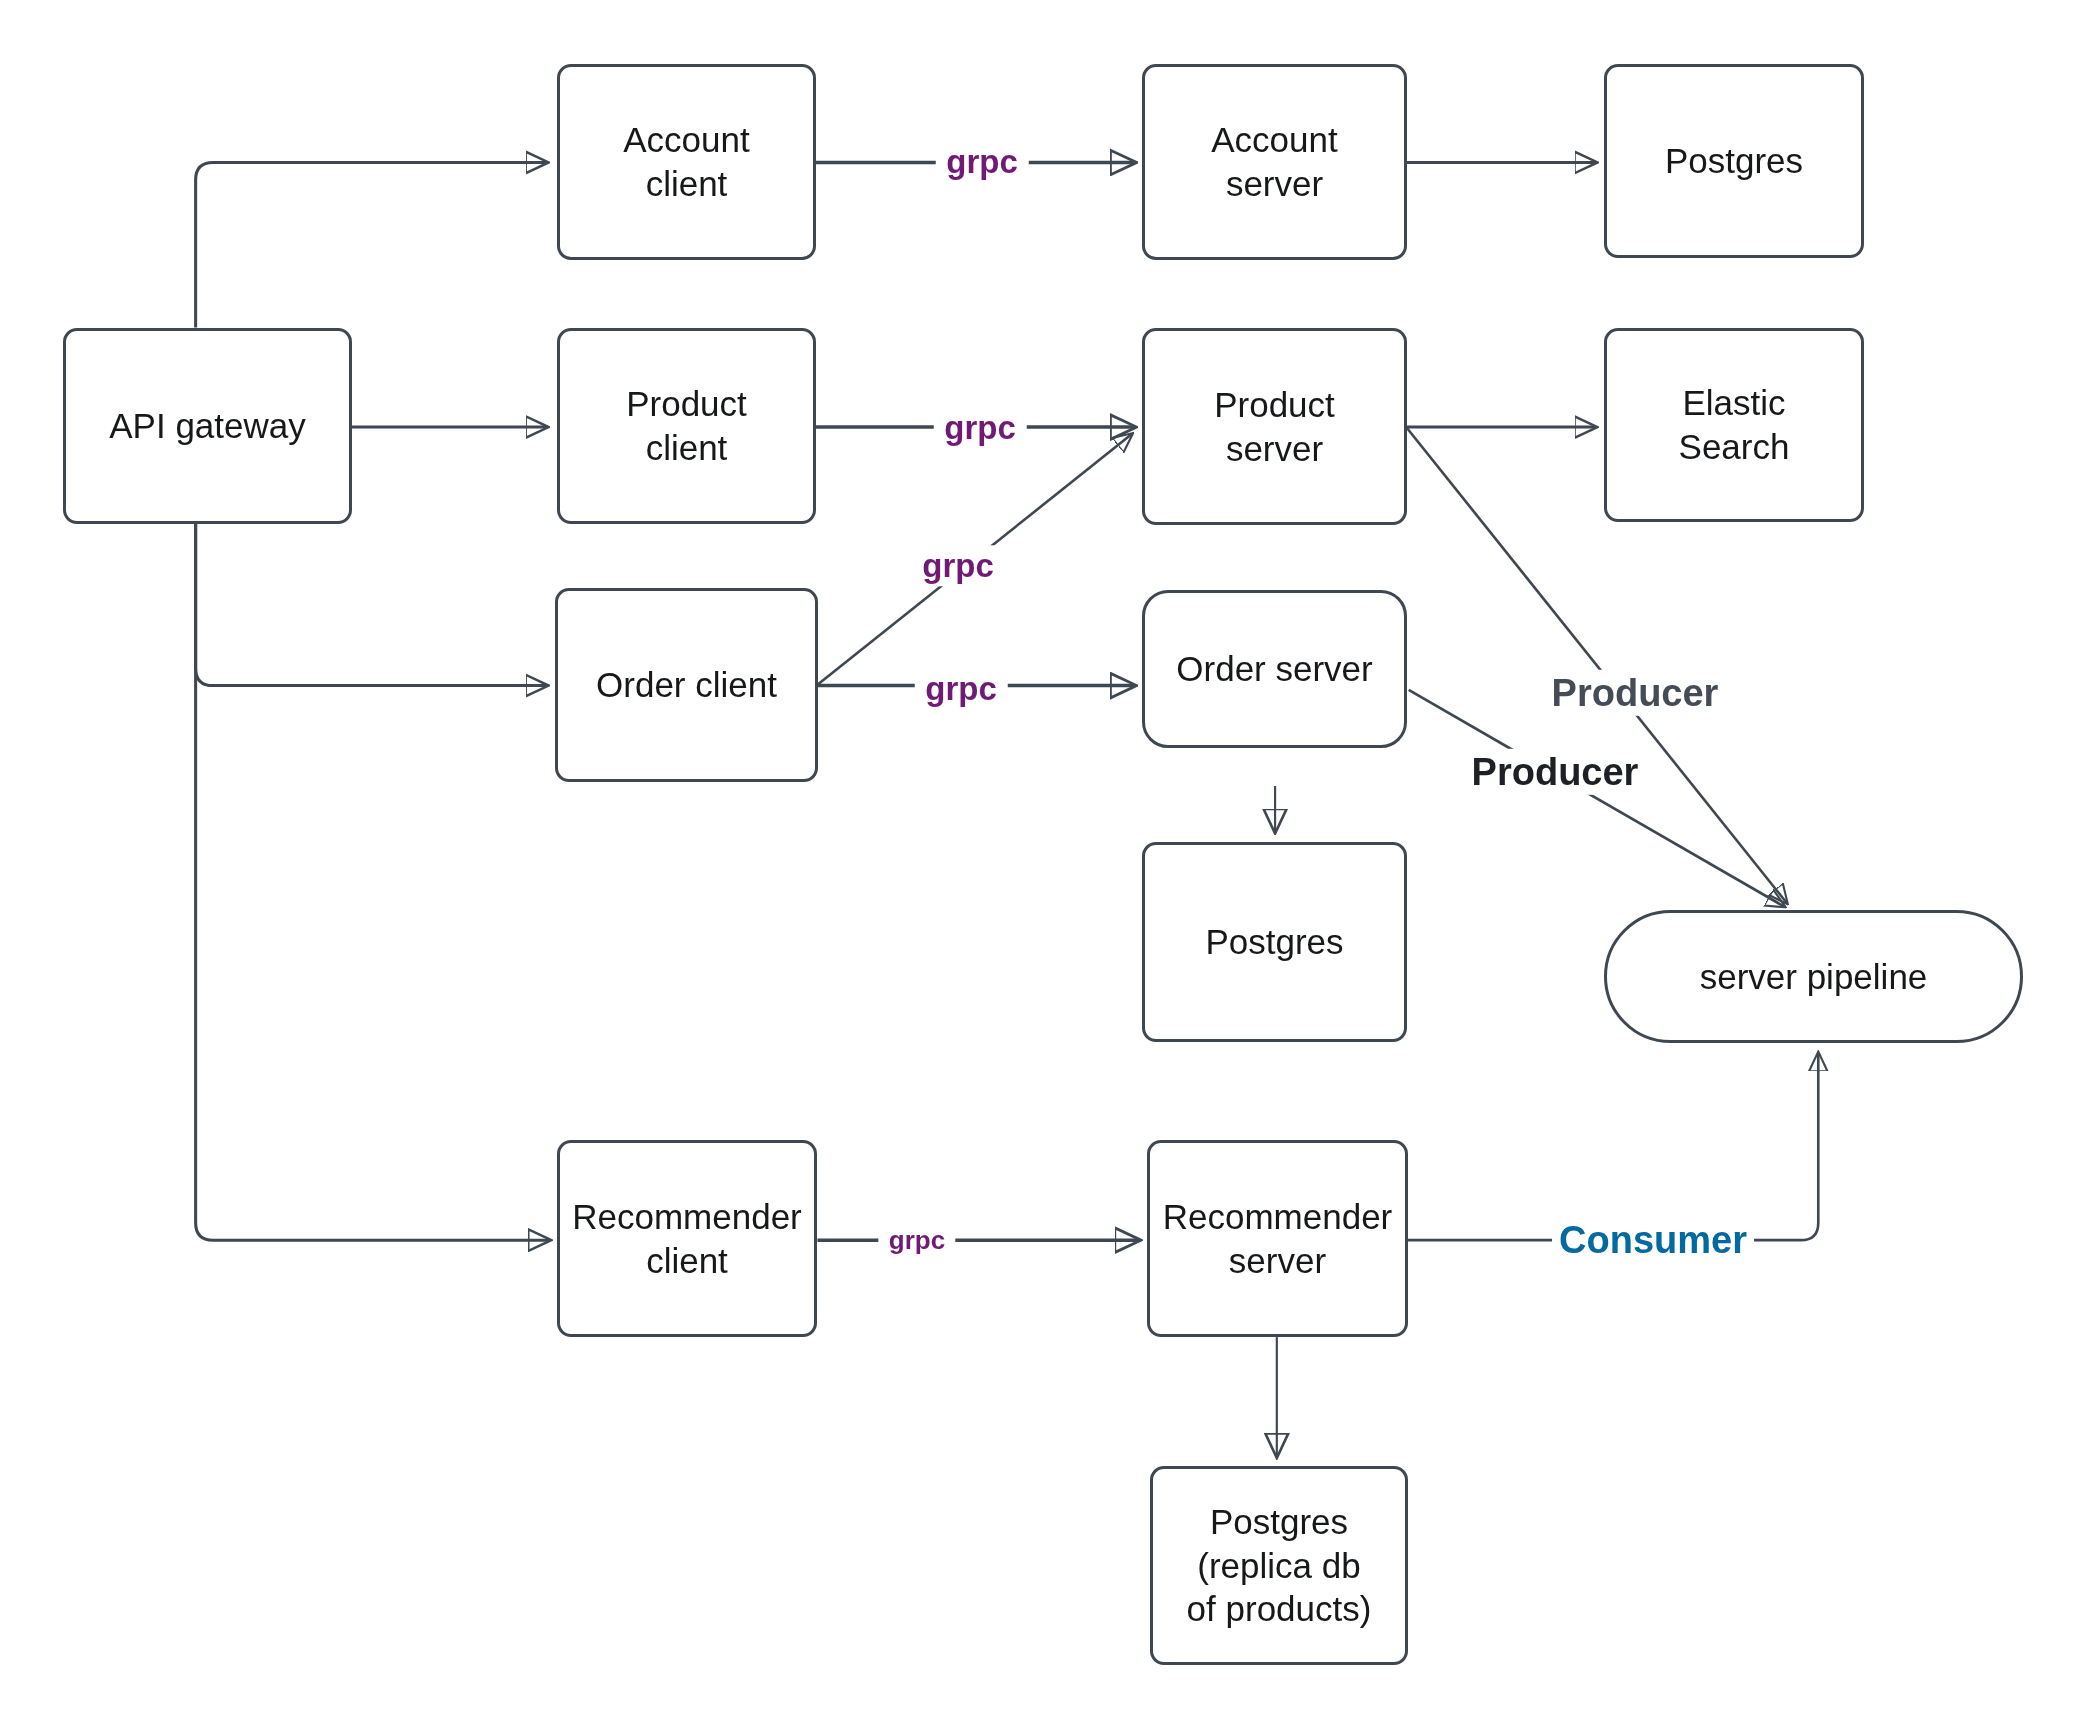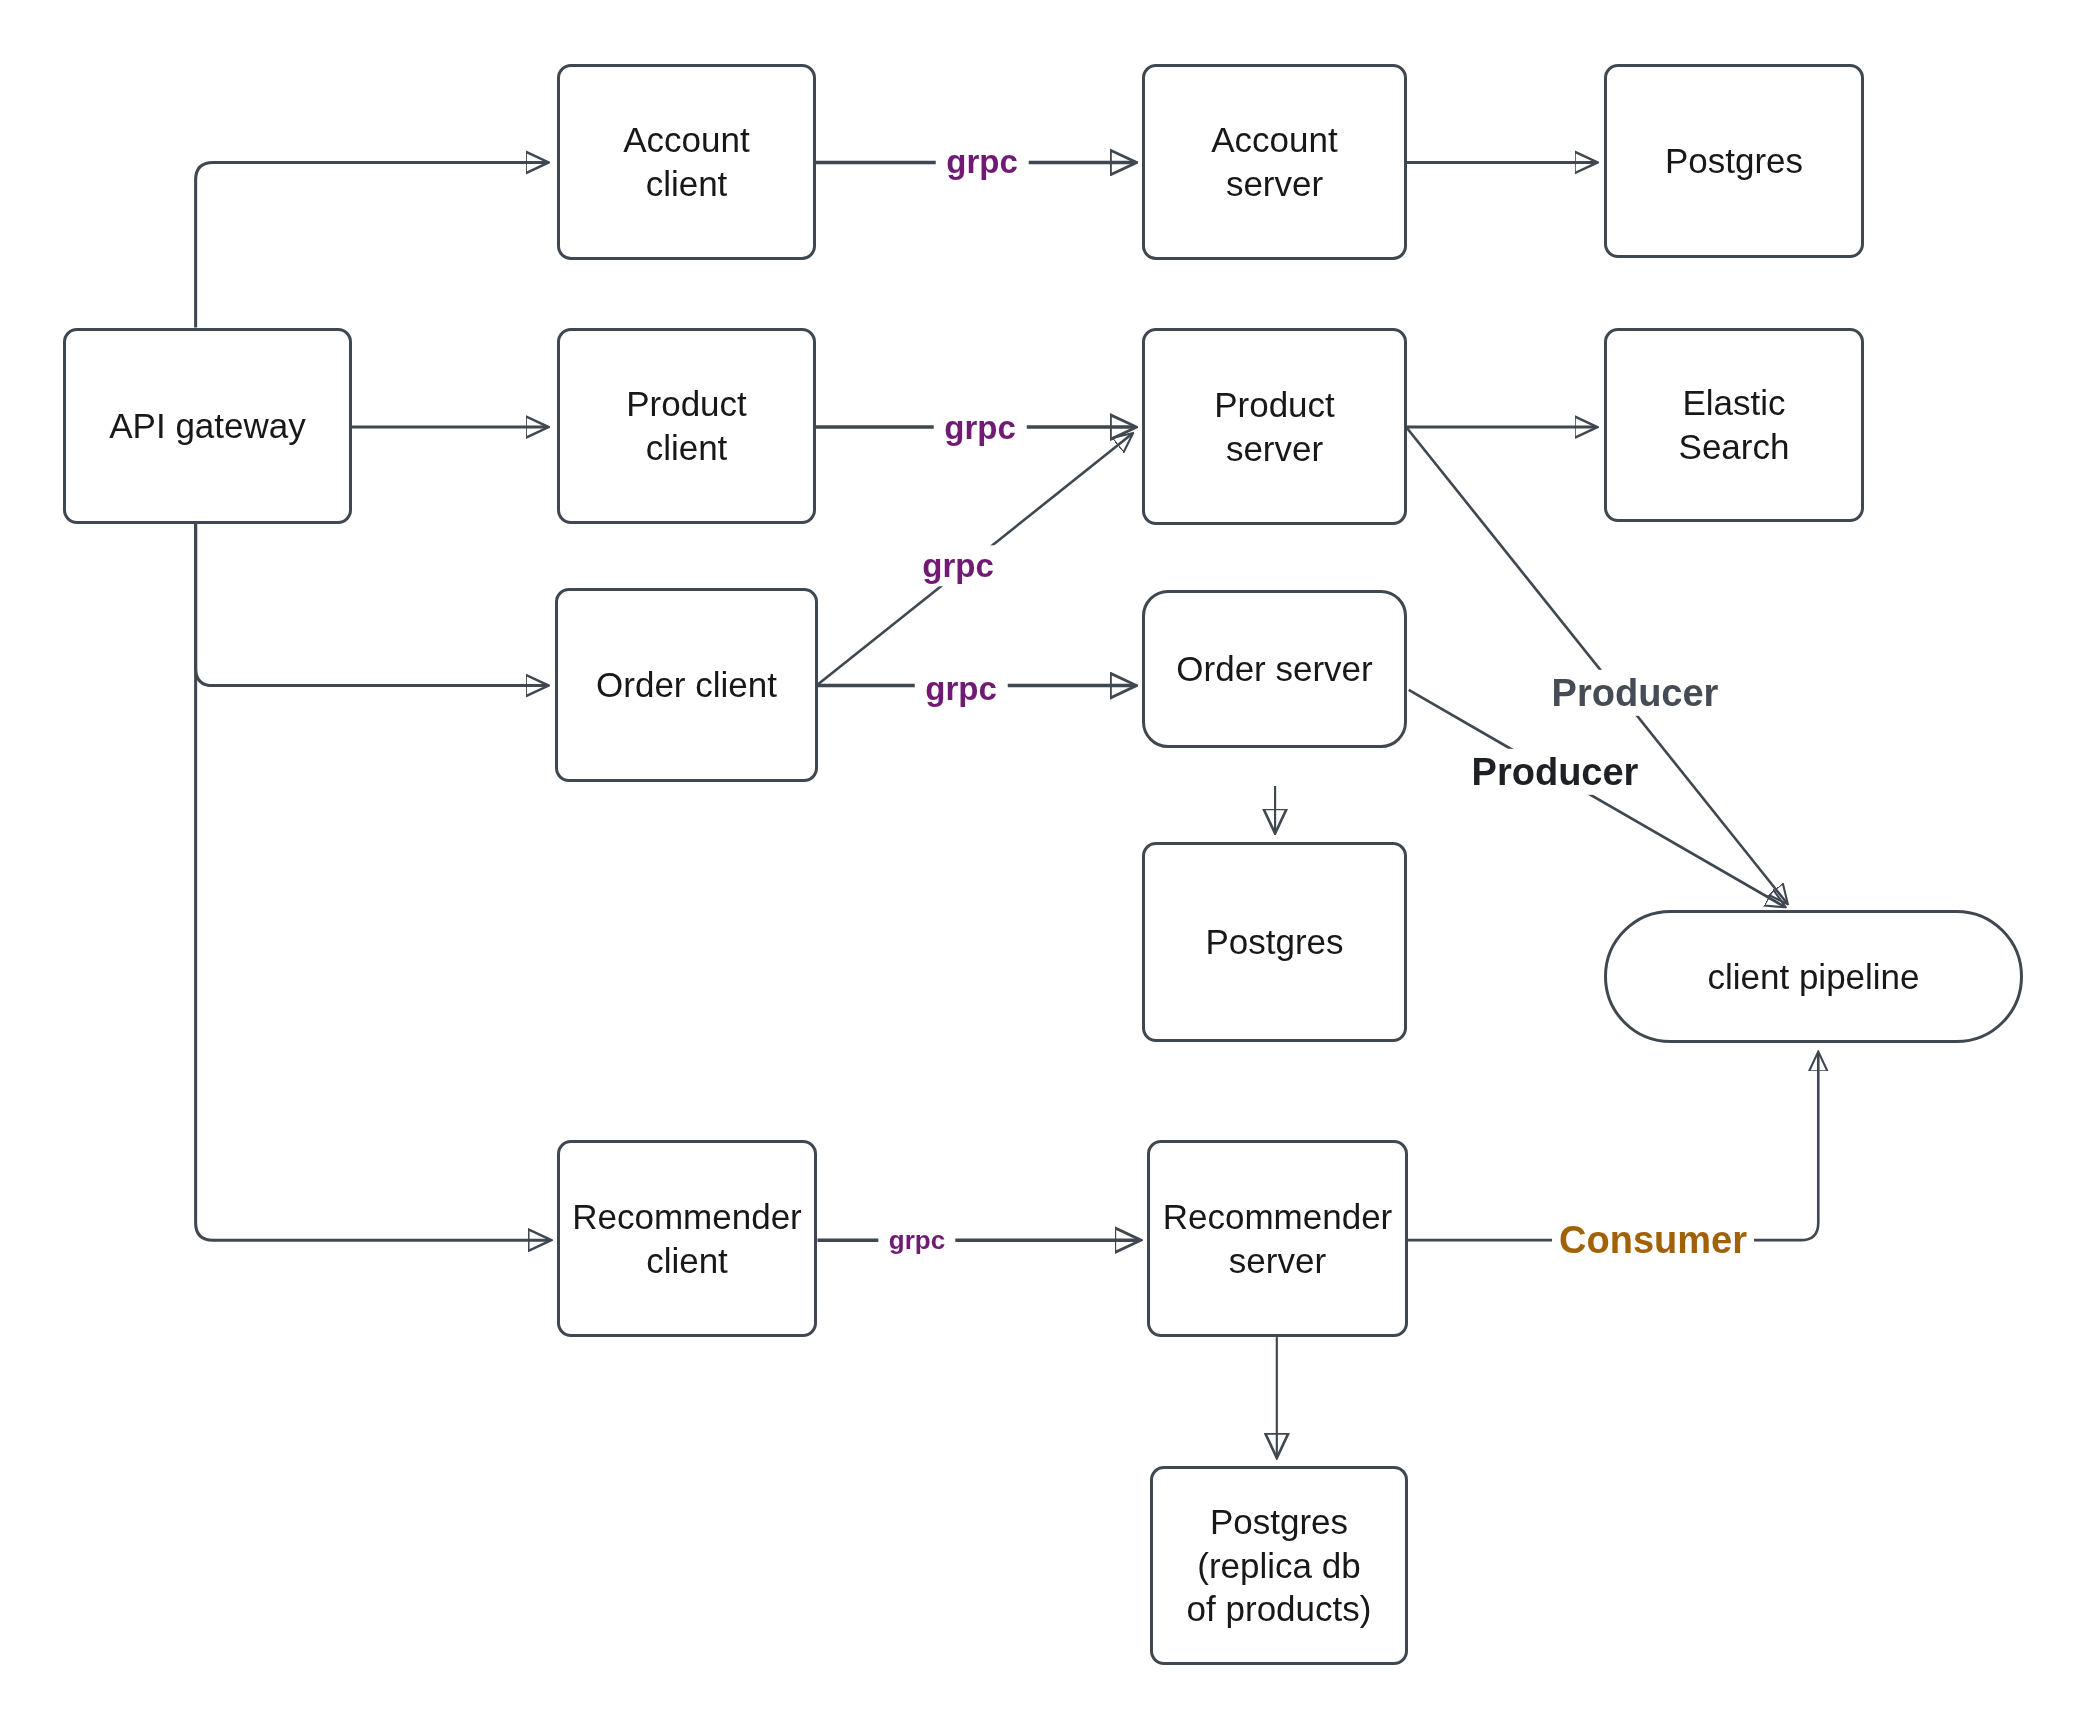--- a/index.html
+++ b/index.html
@@ -40,21 +40,21 @@
     padding: 1.7px 10.5px;
     color: #701a75;
     font-weight: 700;
     font-size: 33px;
     white-space: nowrap;
   }
   .edge-label.small { font-size: 26px; }
   .edge-label.mid { font-size: 38px; padding: 1.7px 7px; }
   .edge-label.gray { color: #454C55; }
   .edge-label.dark { color: #1D2126; }
-  .edge-label.consumer { color: #a16207; }
+  .edge-label.consumer { color: #0369a1; }
 </style>
 </head>
 <body>
 
 <div class="canvas">
 
   <svg class="edges" viewBox="0 0 2400 1982" aria-hidden="true">
     <defs>
       <marker id="arw" viewBox="0 0 10 10" refX="8.6" refY="5" markerWidth="8" markerHeight="8" orient="auto-start-reverse">
         <path d="M0,0.6 L9.4,5 L0,9.4 Z" fill="#3F4750" stroke="none"></path>
@@ -119,21 +119,21 @@
 Search</span>
   </div>
   <div class="node" style="left:1142px; top:590px; width:265px; height:158px;border-radius:26px;">
     <span class="lbl">Order server</span>
   </div>
   <div class="node" style="left:1142px; top:842px; width:265px; height:200px;">
     <span class="lbl">Postgres</span>
   </div>
 
   <div class="node pill" style="left:1604px; top:910px; width:419px; height:133px;">
-    <span class="lbl">client pipeline</span>
+    <span class="lbl">server pipeline</span>
   </div>
 
   <div class="node" style="left:557px; top:1140px; width:260px; height:197px;">
     <span class="lbl">Recommender
 client</span>
   </div>
   <div class="node" style="left:1147px; top:1140px; width:261px; height:197px;">
     <span class="lbl">Recommender
 server</span>
   </div>

